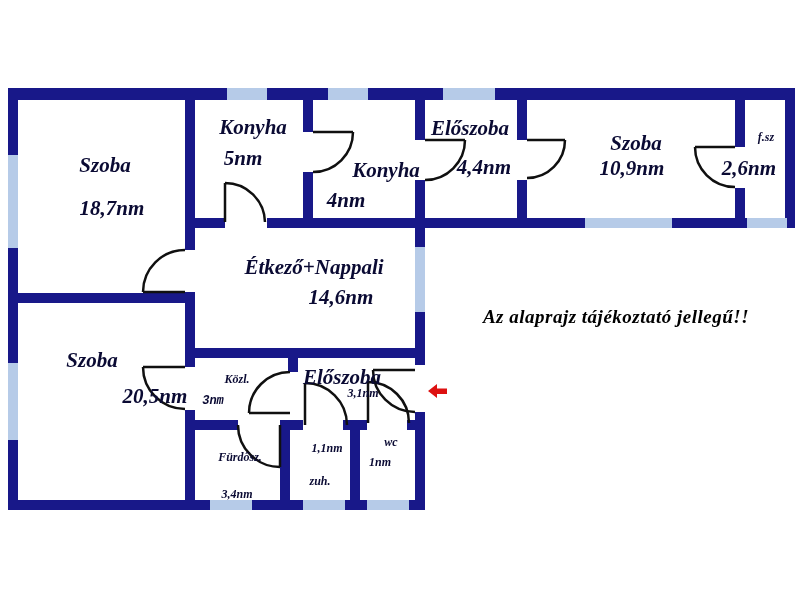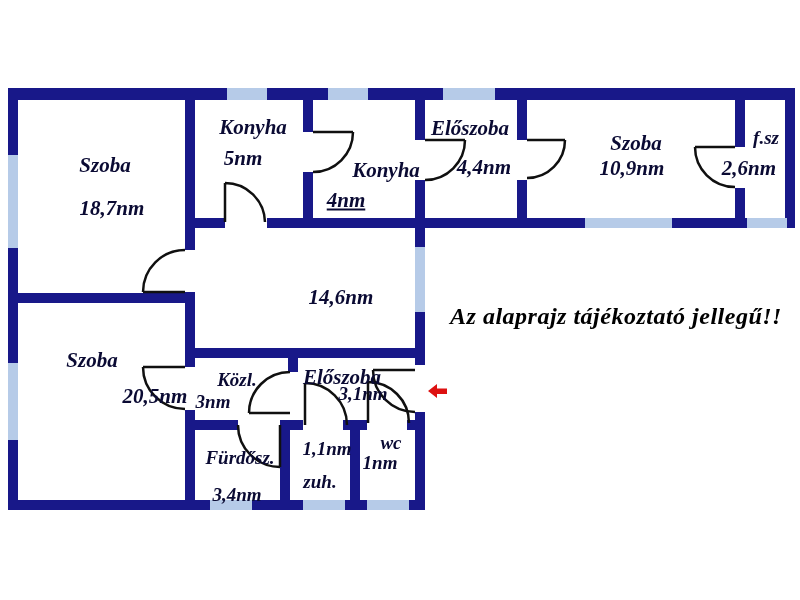--- a/index.html
+++ b/index.html
@@ -23,24 +23,24 @@
   .lbl{
     position:absolute;
     transform:translate(-50%,-50%);
     white-space:nowrap;
     font-weight:bold;
     font-style:italic;
     font-size:21px;
     color:var(--label);
     line-height:1;
   }
-  .lbl.sm{font-size:19px;}
+  .lbl.sm{font-size:12px;}
   .lbl.annot{
     color:var(--annotation);
-    font-size:24px;
+    font-size:19px;
     letter-spacing:0.5px;
   }
 </style>
 </head>
 <body>
 
 <div id="stage">
 
   <svg id="plan-svg" width="800" height="600" viewBox="0 0 800 600">
 
@@ -108,38 +108,39 @@
     <polygon fill="var(--arrow)" points="428,391 437,384 437,388.5 447,388.5 447,394 437,394 437,398"></polygon>
   </svg>
 
   <div class="lbl" style="left:105px;top:165px;">Szoba</div>
   <div class="lbl" style="left:112px;top:208px;">18,7nm</div>
 
   <div class="lbl" style="left:253px;top:127px;">Konyha</div>
   <div class="lbl" style="left:243px;top:158px;font-family:Liberation Serif, serif;">5nm</div>
 
   <div class="lbl" style="left:386px;top:170px;">Konyha</div>
-  <div class="lbl" style="left:346px;top:200px;text-decoration:underline;">4nm</div>
+  <div class="lbl" style="left:346px;top:200px;">4nm</div>
 
   <div class="lbl" style="left:470px;top:128px;">Előszoba</div>
   <div class="lbl" style="left:484px;top:167px;">4,4nm</div>
 
   <div class="lbl" style="left:636px;top:143px;">Szoba</div>
   <div class="lbl" style="left:632px;top:168px;">10,9nm</div>
 
   <div class="lbl sm" style="left:766px;top:137px;">f.sz</div>
   <div class="lbl" style="left:749px;top:168px;">2,6nm</div>
 
+  <div class="lbl" style="left:314px;top:267px;">Étkező+Nappali</div>
   <div class="lbl" style="left:325px;top:297px;margin-left:16px;">14,6nm</div>
 
   <div class="lbl" style="left:92px;top:360px;">Szoba</div>
   <div class="lbl" style="left:107px;top:396px;margin-left:48px;">20,5nm</div>
 
   <div class="lbl sm" style="left:237px;top:379px;">Közl.</div>
-  <div class="lbl sm" style="left:213px;top:401px;">3nm</div>
+  <div class="lbl sm" style="left:213px;top:401px;font-family:Liberation Mono, monospace;">3nm</div>
 
   <div class="lbl" style="left:342px;top:377px;">Előszoba</div>
   <div class="lbl sm" style="left:363px;top:393px;">3,1nm</div>
 
   <div class="lbl sm" style="left:240px;top:457px;">Fürdősz.</div>
   <div class="lbl sm" style="left:237px;top:494px;">3,4nm</div>
 
   <div class="lbl sm" style="left:320px;top:448px;margin-top:33px;">zuh.</div>
   <div class="lbl sm" style="left:327px;top:448px;">1,1nm</div>
 

